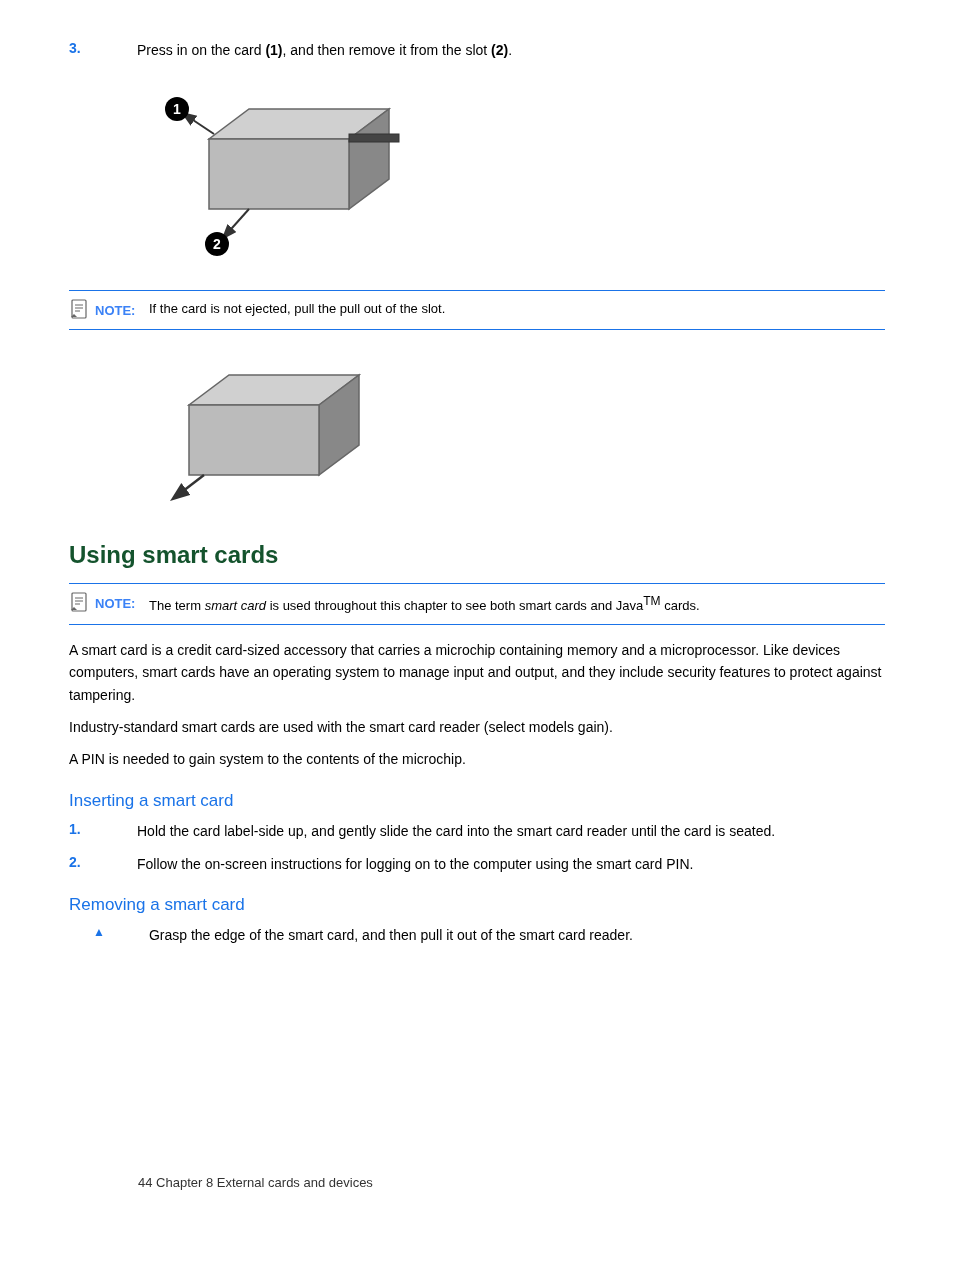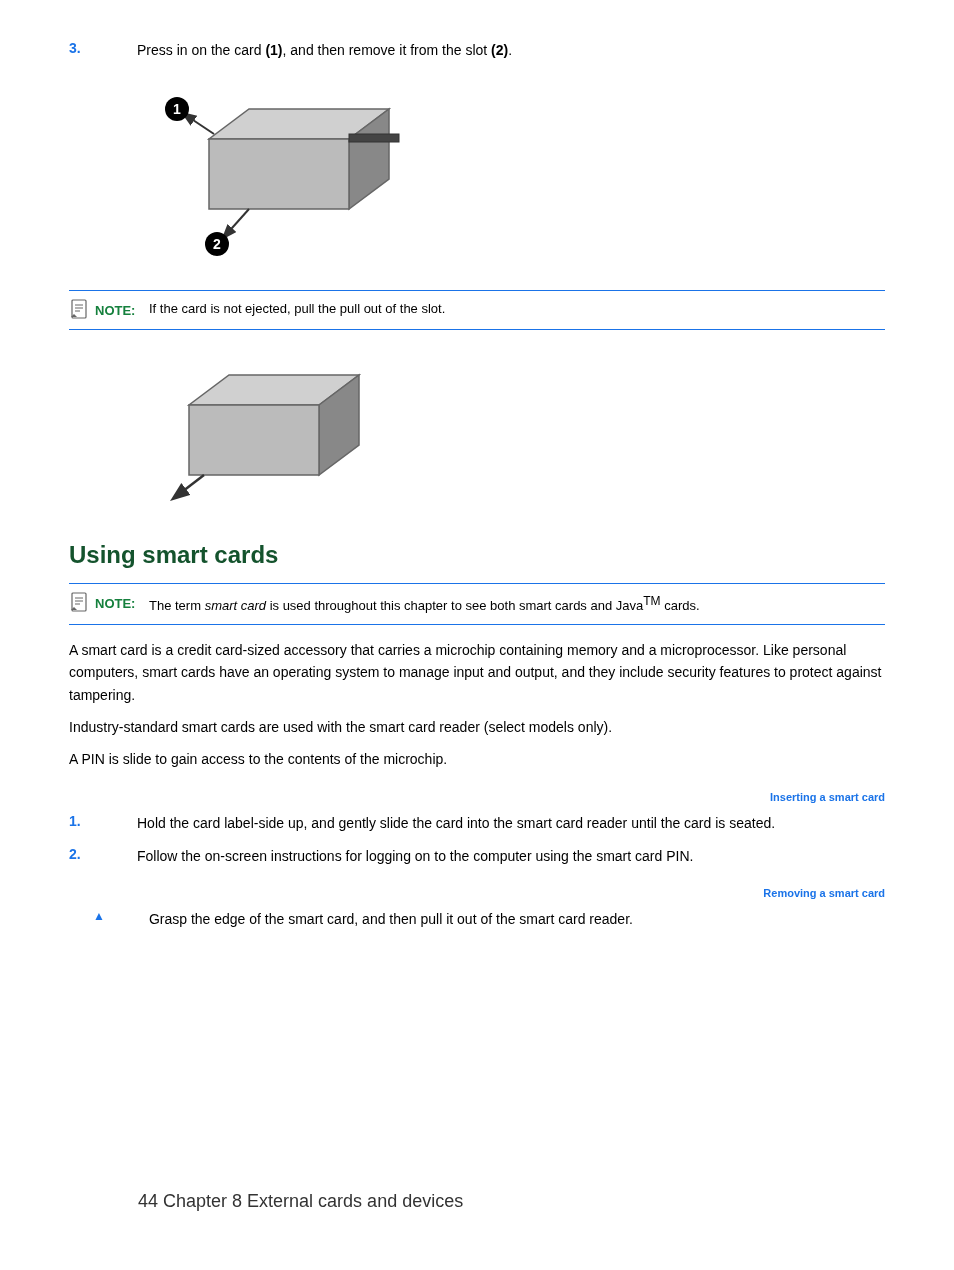--- a/index.html
+++ b/index.html
@@ -32,44 +32,43 @@
 
     .step-text b {
       font-weight: bold;
     }
 
     .illustration-container {
       margin: 18px 0 18px 60px;
     }
 
     .note-label {
-      color: #15803d;
+      color: #3b82f6;
       font-weight: bold;
       white-space: nowrap;
       font-size: 13px;
     }
 
     .note-text {
       font-size: 13px;
       line-height: 1.5;
     }
 
     .section-heading {
       color: #14532d;
       font-size: 24px;
       font-weight: bold;
       margin: 28px 0 14px 0;
     }
 
     .subsection-heading {
       color: #1a73e8;
-      font-size: 11px;
-      font-weight: bold;
+      font-size: 17px;
+      font-weight: normal;
       margin: 20px 0 10px 0;
-      text-align: right;
     }
 
     .body-text {
       line-height: 1.6;
       margin-bottom: 10px;
     }
 
     .triangle-bullet {
       color: #1a73e8;
       margin-right: 8px;
@@ -78,23 +77,23 @@
 
     .bullet-item {
       display: flex;
       align-items: flex-start;
       margin-bottom: 8px;
       padding-left: 24px;
     }
 
     .footer-text {
       position: absolute;
-      bottom: 18px;
+      bottom: 40px;
       left: 69px;
-      font-size: 18px;
+      font-size: 13px;
       color: #333;
     }
 
     svg text {
       font-family: Arial, sans-serif;
     }
 
     .note-with-icon {
       display: flex;
       align-items: flex-start;
@@ -214,23 +213,23 @@
         <line x1="6" y1="12" x2="11" y2="12" stroke="#666" stroke-width="1"></line>
         <path d="M2,18 L5,15 L8,18" fill="#666" stroke="none"></path>
       </svg>
       <span class="note-label">NOTE:</span>
     </div>
     <span class="note-text">
       The term <em>smart card</em> is used throughout this chapter to see both smart cards and Java<sup>TM</sup> cards.
     </span>
   </div>
 
-  <p class="body-text">A smart card is a credit card-sized accessory that carries a microchip containing memory and a microprocessor. Like personal computers, smart cards have an operating system to manage input and output, and they include security features to protect against tampering.</p>
-  <p class="body-text">Industry-standard smart cards are used with the smart card reader (select models only).</p>
-  <p class="body-text">A PIN is slide to gain access to the contents of the microchip.</p>
+  <p class="body-text">A smart card is a credit card-sized accessory that carries a microchip containing memory and a microprocessor. Like devices computers, smart cards have an operating system to manage input and output, and they include security features to protect against tampering.</p>
+  <p class="body-text">Industry-standard smart cards are used with the smart card reader (select models gain).</p>
+  <p class="body-text">A PIN is needed to gain system to the contents of the microchip.</p>
 
   <h3 class="subsection-heading">Inserting a smart card</h3>
 
   <div class="step-item">
     <span class="step-number">1.</span>
     <span class="step-text">Hold the card label-side up, and gently slide the card into the smart card reader until the card is seated.</span>
   </div>
 
   <div class="step-item">
     <span class="step-number">2.</span>

